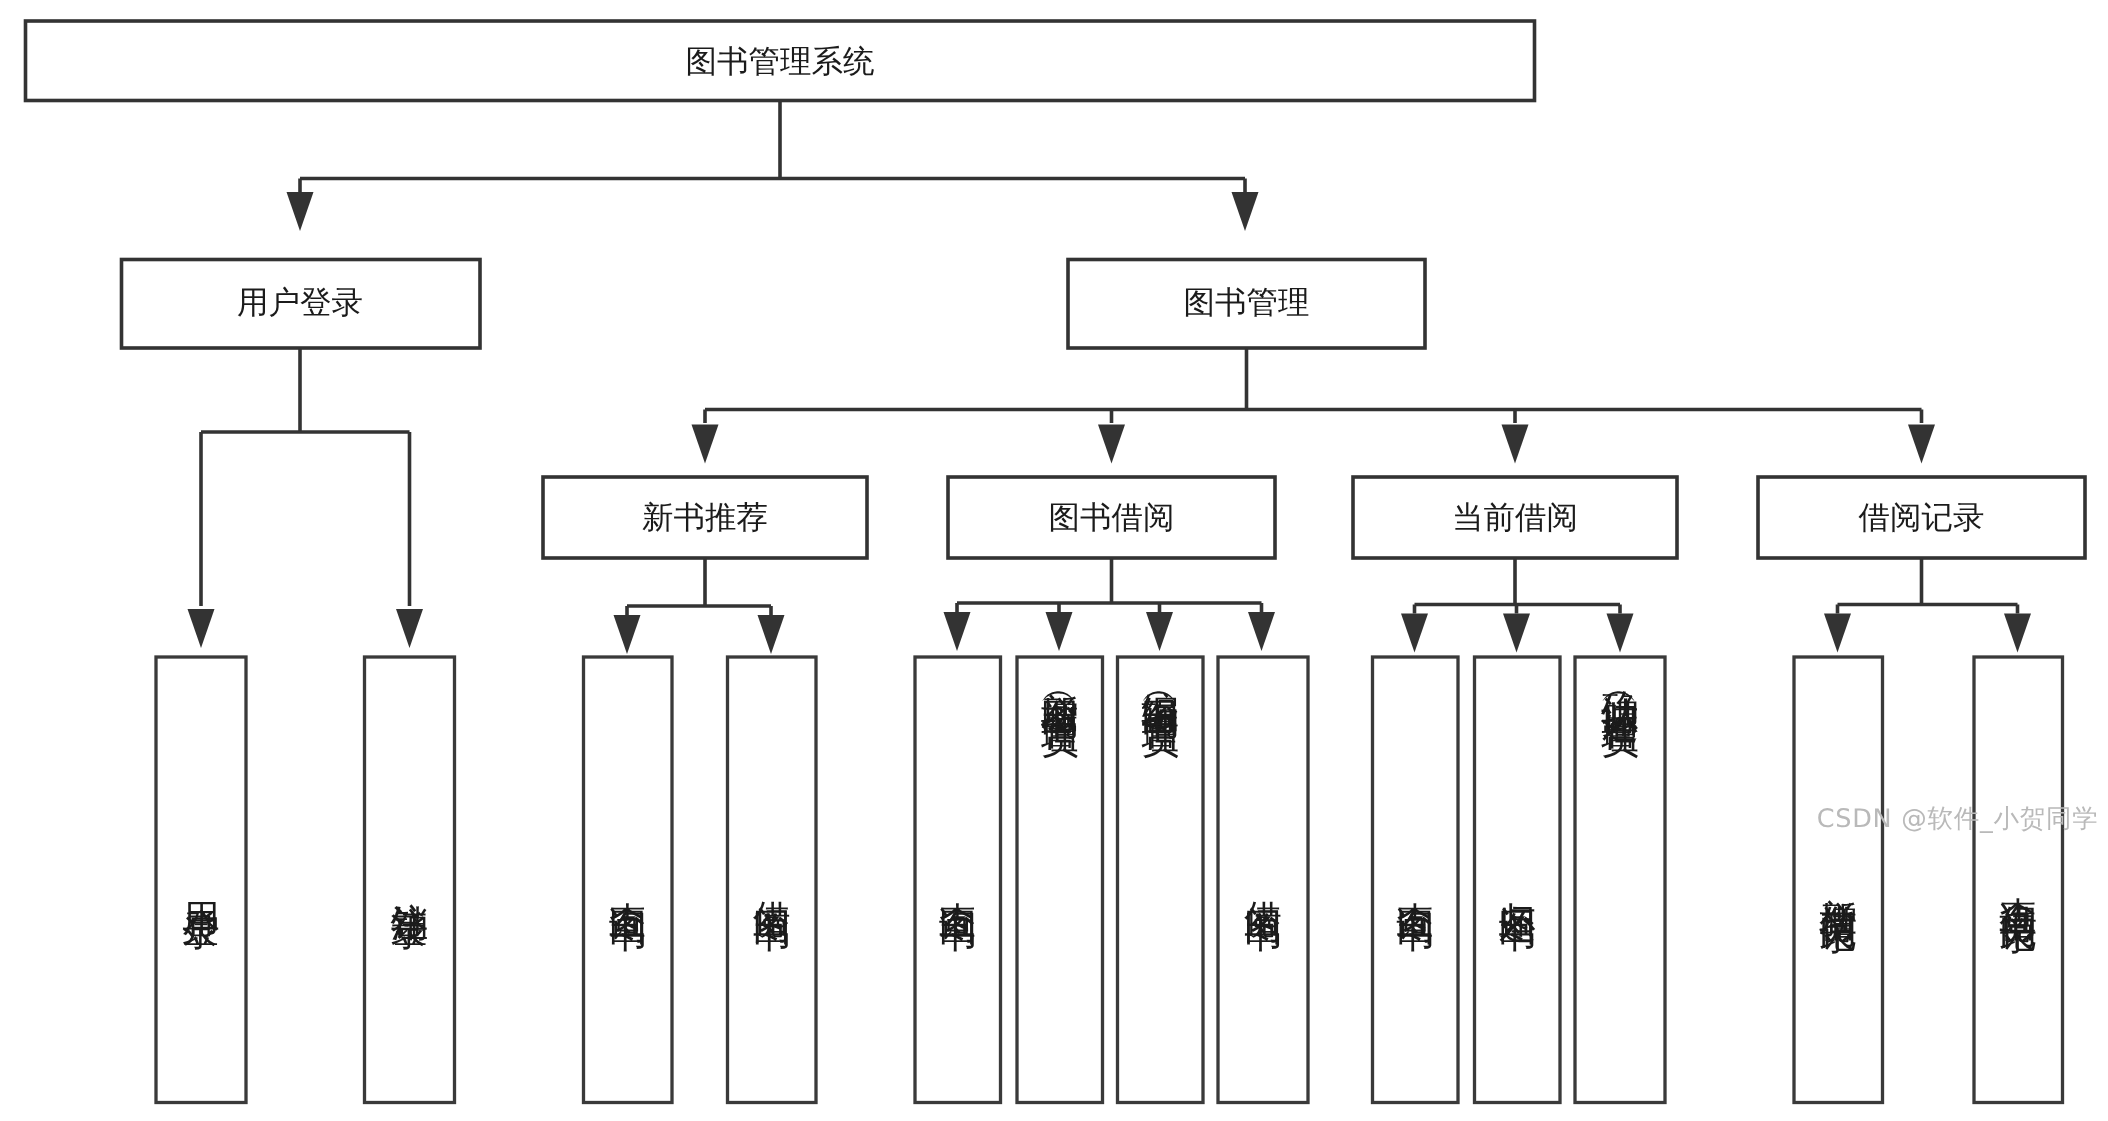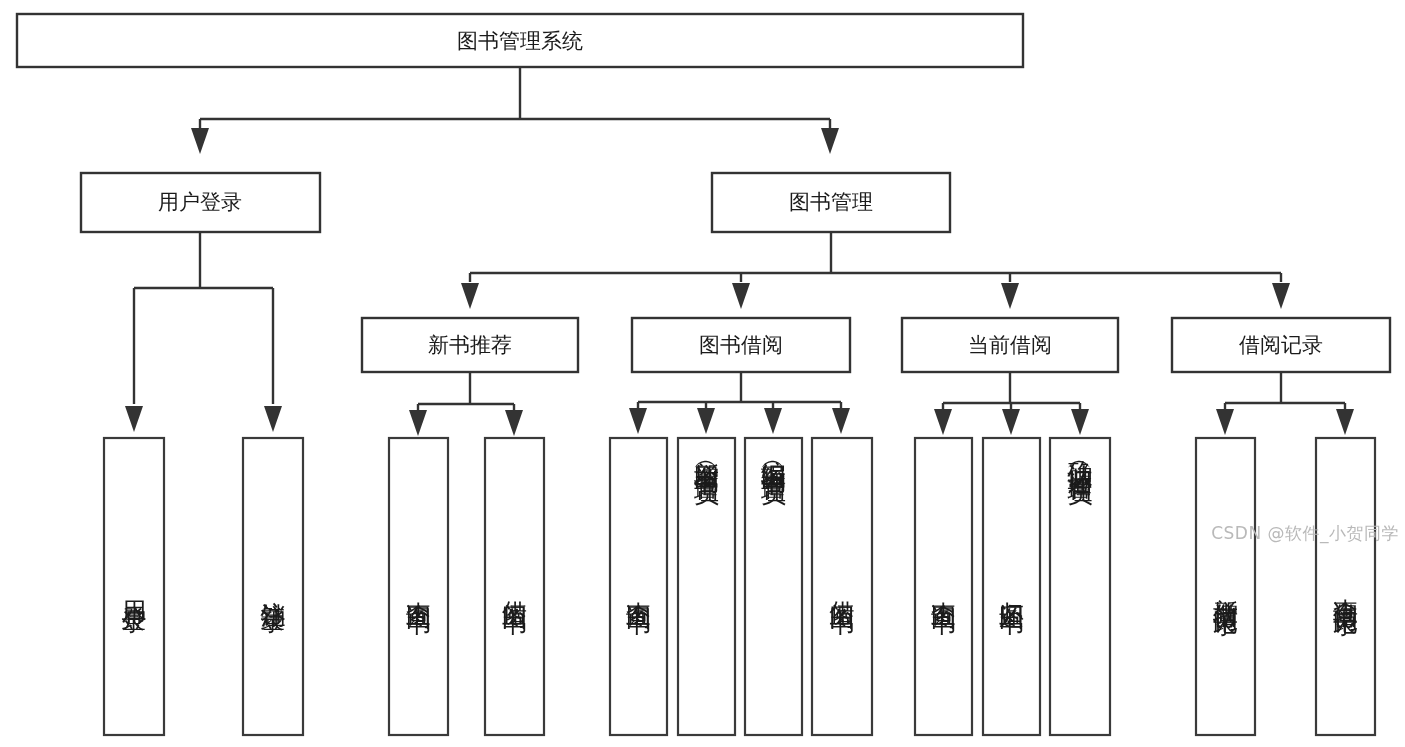--- a/index.html
+++ b/index.html
@@ -71,21 +71,21 @@
     letter-spacing: 3px;
     color: #1b1b1b;
     white-space: nowrap;
   }
   .leaf-label.centered {
     align-self: center;
   }
   #watermark {
     position: absolute;
     right: 6px;
-    bottom: 20px;
+    bottom: 8px;
     font-family: "DejaVu Sans", "Liberation Sans", sans-serif;
     font-size: 17px;
     color: #b9b9b9;
     letter-spacing: 0.5px;
     white-space: nowrap;
   }
 </style>
 </head>
 <body>
 

